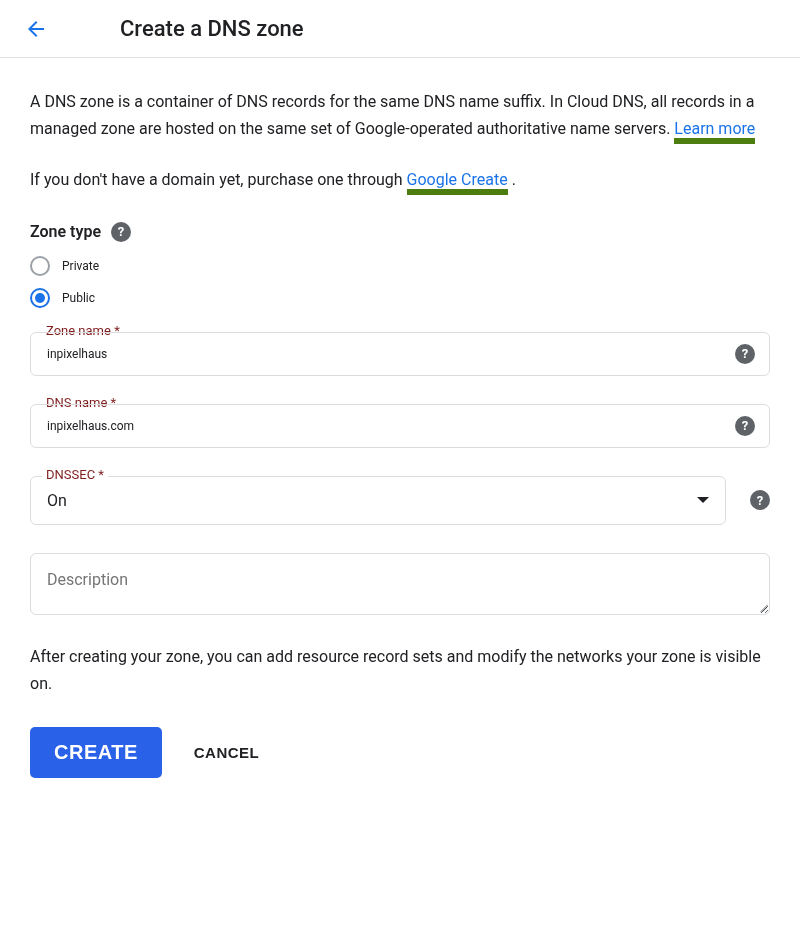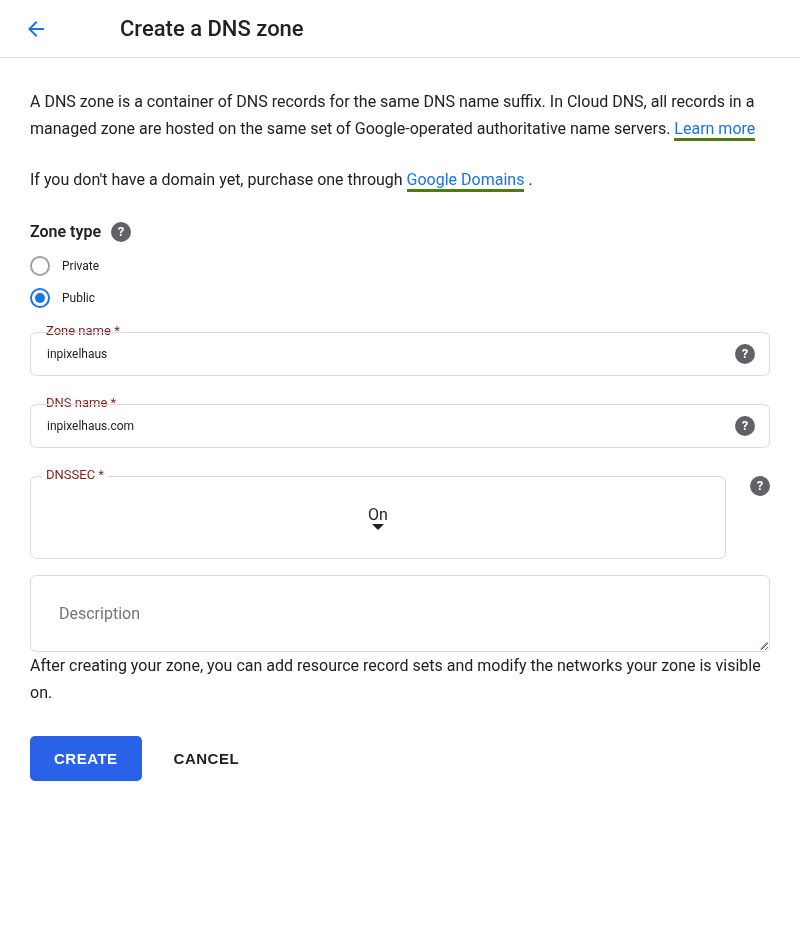--- a/index.html
+++ b/index.html
@@ -34,21 +34,21 @@
   }
   .intro {
     font-size: 16px;
     line-height: 1.7;
     color: #202124;
     margin-bottom: 24px;
   }
   .intro a, .domain-note a {
     color: #1a73e8;
     text-decoration: none;
-    border-bottom: 3px solid #4d7c0f;
+    border-bottom: 6px solid #4d7c0f;
   }
   .domain-note {
     font-size: 16px;
     line-height: 1.7;
     color: #202124;
     margin-bottom: 28px;
   }
   .zone-type-label {
     display: flex;
     font-weight: 600;
@@ -130,52 +130,52 @@
     background: transparent;
   }
   .field-help {
     position: absolute;
     right: 14px;
     top: 50%;
     transform: translateY(-50%);
   }
   .dnssec-row {
     display: flex;
-    align-items: flex-start;
+    align-items: center;
     gap: 14px;
-    margin-bottom: 16px;
+    margin-bottom: 28px;
   }
   .dnssec-field {
     flex: 1;
     position: relative;
   }
   .select-box {
     border: 1px solid #dadce0;
     border-radius: 6px;
-    padding: 28px 16px;
+    padding: 14px 16px;
     font-size: 16px;
     display: flex;
     align-items: center;
     justify-content: space-between;
     cursor: pointer;
-    flex-direction: column;
   }
   .dropdown-arrow {
     width: 0;
     height: 0;
     border-left: 6px solid transparent;
     border-right: 6px solid transparent;
     border-top: 6px solid #202124;
   }
   .desc-box {
     border: 1px solid #dadce0;
     border-radius: 6px;
-    padding: 28px;
+    padding: 16px;
     min-height: 62px;
     position: relative;
+    margin-bottom: 28px;
     resize: both;
     overflow: auto;
   }
   .desc-placeholder {
     color: #757575;
     font-size: 16px;
   }
   .resize-handle {
     position: absolute;
     bottom: 2px;
@@ -206,21 +206,21 @@
     align-items: center;
     gap: 24px;
     padding-bottom: 30px;
   }
   .btn-create {
     background: #2962e8;
     color: #fff;
     border: none;
     border-radius: 5px;
     padding: 14px 24px;
-    font-size: 15px;
+    font-size: 20px;
     font-weight: 600;
     letter-spacing: 0.5px;
     cursor: pointer;
   }
   .btn-cancel {
     background: none;
     border: none;
     color: #202124;
     font-size: 15px;
     font-weight: 600;
@@ -241,21 +241,21 @@
   <h1 class="page-title">Create a DNS zone</h1>
 </div>
 
 <div class="content">
 
   <p class="intro">
     <span>A DNS zone is a container of DNS records for the same DNS name suffix. In Cloud DNS, all records in a managed zone are hosted on the same set of Google-operated authoritative name servers. </span><a href="#">Learn more</a>
   </p>
 
   <p class="domain-note">
-    <span>If you don't have a domain yet, purchase one through </span><a href="#">Google Domains</a><span> .</span>
+    <span>If you don't have a domain yet, purchase one through </span><a href="#">Google Create</a><span> .</span>
   </p>
 
   <div class="zone-type-label">
     <span>Zone type</span>
     <span class="help-icon">?</span>
   </div>
 
   <div class="radio-group">
     <div class="radio-option">
       <span class="radio-circle"></span>

